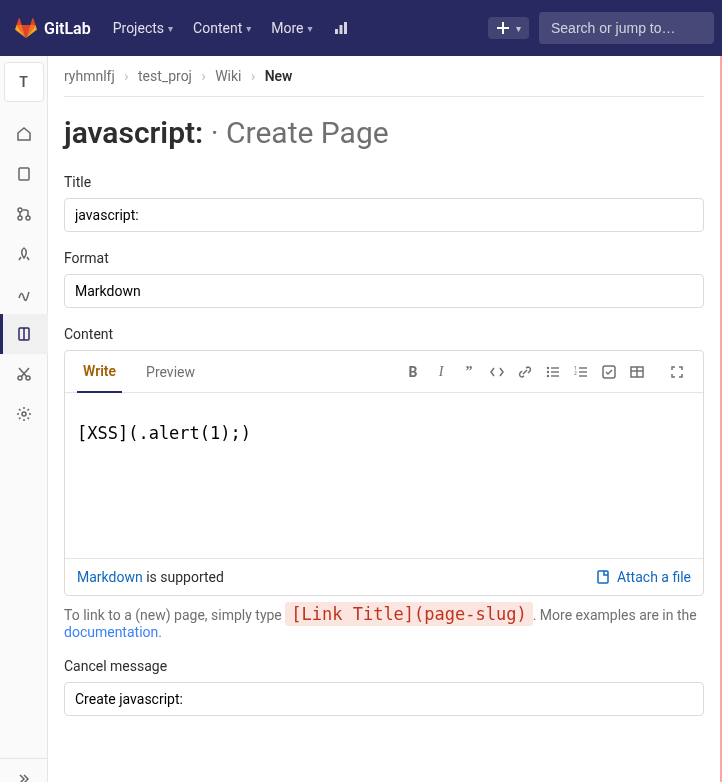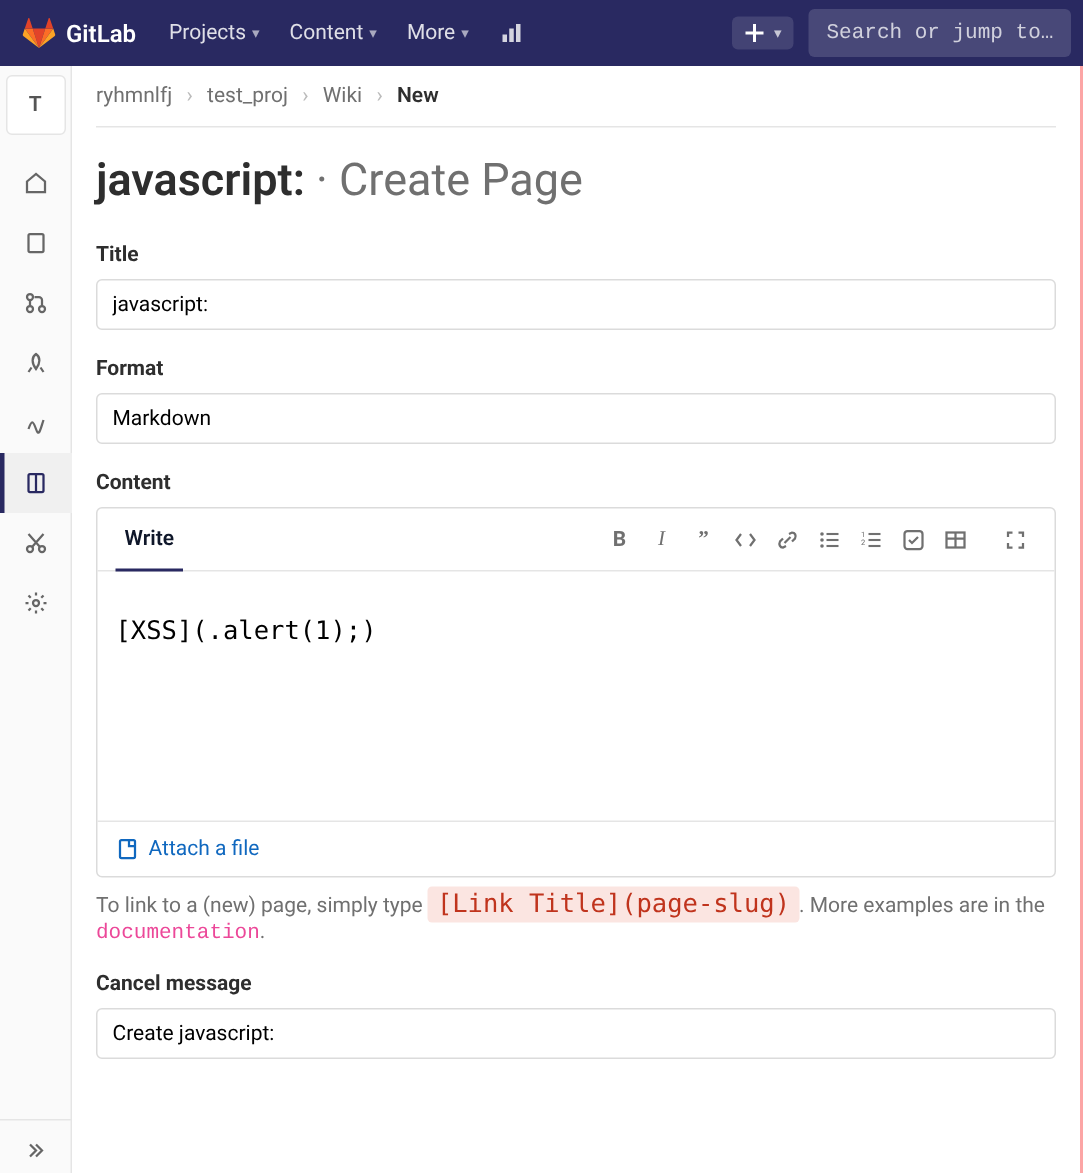--- a/index.html
+++ b/index.html
@@ -1,57 +1,57 @@
 <!DOCTYPE html>
 <html><head>
 <meta charset="utf-8">
 <style>
 * { box-sizing: border-box; margin: 0; padding: 0; }
 body { font-family: -apple-system, BlinkMacSystemFont, "Segoe UI", Roboto, sans-serif; font-size: 14px; color: #2e2e2e; background: #fff; }
-.topnav { background: #292961; height: 44px; display: flex; align-items: center; padding: 0 8px; color: #fff; }
+.topnav { background: #292961; height: 56px; display: flex; align-items: center; padding: 0 8px; color: #fff; }
 .topnav .logo { width: 24px; height: 24px; margin: 0 6px; }
 .topnav .brand { font-weight: 600; font-size: 16px; margin-right: 12px; }
 .topnav .nav-item { display: flex; align-items: center; padding: 0 10px; height: 40px; font-size: 14px; cursor: pointer; color: rgba(255,255,255,0.85); }
 .topnav .caret { margin-left: 4px; font-size: 10px; opacity: 0.7; }
 .topnav .spacer { flex: 1; }
 .topnav .plus-btn { background: rgba(255,255,255,0.12); border-radius: 4px; padding: 4px 8px; display: flex; align-items: center; margin-right: 10px; cursor: pointer; }
-.topnav .search { background: rgba(255,255,255,0.15); border: none; color: #22c55e; padding: 8px 12px; border-radius: 4px; width: 175px; font-size: 14px; font-family: Liberation Mono, monospace; }
+.topnav .search { background: rgba(255,255,255,0.15); border: none; color: #22c55e; padding: 8px 12px; border-radius: 4px; width: 175px; font-size: 14px; }
 .topnav .search::placeholder { color: rgba(255,255,255,0.75); }
 .layout { display: flex; height: calc(782px - 40px); }
 .sidebar { width: 48px; border-right: 1px solid #e5e5e5; display: flex; flex-direction: column; align-items: center; background: #fafafa; }
 .sidebar .proj-letter { width: 40px; height: 40px; border-radius: 4px; background: #fff; border: 1px solid #e5e5e5; margin: 6px 0 12px; display: flex; align-items: center; justify-content: center; font-weight: 600; color: #555; }
 .sidebar .side-item { width: 48px; height: 40px; display: flex; align-items: center; justify-content: center; cursor: pointer; color: #666; }
 .sidebar .side-item.active { box-shadow: inset 3px 0 0 #292961; background: #f0f0f0; color: #292961; }
 .sidebar .side-toggle { margin-top: auto; width: 48px; height: 40px; display: flex; align-items: center; justify-content: center; cursor: pointer; color: #666; border-top: 1px solid #e5e5e5; }
 .main { flex: 1; overflow-y: auto; padding: 0 16px 16px; border-right: 2px solid #fca5a5; }
 .breadcrumbs { padding: 12px 0; font-size: 14px; color: #707070; border-bottom: 1px solid #e5e5e5; margin-bottom: 16px; }
 .breadcrumbs a { color: #707070; text-decoration: none; }
 .breadcrumbs .sep { margin: 0 6px; color: #bbb; }
 .breadcrumbs .current { color: #2e2e2e; font-weight: 600; }
 h1.page-title { font-size: 30px; font-weight: 600; margin: 18px 0 24px; }
 h1.page-title .muted { font-weight: 400; color: #707070; }
 .form-group { margin-bottom: 18px; }
-.form-label { font-weight: 700; margin-bottom: 8px; display: block; }
+.form-label { font-weight: 400; margin-bottom: 8px; display: block; }
 .text-input, .select-input, .textarea-input { width: 100%; border: 1px solid #dbdbdb; border-radius: 4px; padding: 8px 10px; font-size: 14px; font-family: inherit; background: #fff; }
 .select-wrapper { position: relative; }
 .select-input { appearance: none; }
 .editor-box { border: 1px solid #dbdbdb; border-radius: 4px; }
 .editor-tabs { display: flex; align-items: center; padding: 0 12px; border-bottom: 1px solid #e5e5e5; }
 .editor-tabs .tab { padding: 12px 6px; margin-right: 18px; font-size: 14px; cursor: pointer; color: #707070; }
-.editor-tabs .tab.active { color: #0f172a; font-weight: 600; border-bottom: 2px solid #292961; margin-bottom: -1px; }
+.editor-tabs .tab.active { color: #a16207; font-weight: 600; border-bottom: 2px solid #292961; margin-bottom: -1px; }
 .editor-tabs .tb-spacer { flex: 1; }
 .editor-tabs .tb-btn { width: 28px; height: 28px; display: flex; align-items: center; justify-content: center; color: #707070; cursor: pointer; font-size: 14px; font-family: inherit; }
 .editor-body { padding: 12px; }
 .editor-body textarea { width: 100%; border: none; resize: none; font-family: "SFMono-Regular", Consolas, monospace; font-size: 17px; outline: none; min-height: 120px; margin-top: 18px; }
 .editor-footer { display: flex; align-items: center; justify-content: space-between; padding: 10px 12px; border-top: 1px solid #e5e5e5; font-size: 14px; }
 .editor-footer a { color: #1068bf; text-decoration: none; }
 .editor-footer .attach { display: flex; align-items: center; gap: 6px; }
 .help-text { margin-top: 8px; font-size: 14px; color: #707070; }
 .help-text code { background: #fbe5e1; color: #c0341d; padding: 2px 6px; border-radius: 3px; font-family: "SFMono-Regular", Consolas, monospace; font-size: 17px; }
-.help-text a { color: #ec4899; text-decoration: none; font-family: Liberation Mono, monospace; }
+.help-text a { color: #3b82f6; text-decoration: none; }
 .actions-bar { border: 1px solid #e5e5e5; border-radius: 4px; padding: 14px; display: flex; align-items: center; justify-content: space-between; margin-top: 20px; background: #fafafa; }
 .btn { border-radius: 4px; padding: 7px 14px; font-size: 14px; cursor: pointer; border: 1px solid transparent; }
 .btn-success { background: #108548; color: #fff; border-color: #0e7a41; }
 .btn-default { background: #fff; color: #2e2e2e; border: 1px solid #dbdbdb; }
 svg { display: block; }
 </style>
 </head>
 <body>
 
 <div class="topnav">
@@ -183,20 +183,21 @@
           <option>Markdown</option>
         </select>
       </div>
     </div>
 
     <div class="form-group">
       <label class="form-label">Content</label>
       <div class="editor-box">
         <div class="editor-tabs">
           <div class="tab active">Write</div>
+          <div class="tab">Preview</div>
           <div class="tb-spacer"></div>
           <div class="tb-btn" style="font-weight:700">B</div>
           <div class="tb-btn" style="font-style:italic;font-family:serif">I</div>
           <div class="tb-btn" style="font-family:serif;font-weight:700">”</div>
           <div class="tb-btn">
               <svg width="16" height="16" viewBox="0 0 16 16" fill="none" stroke="#707070" stroke-width="1.5">
                 <path d="M5 4L2 8l3 4M11 4l3 4-3 4"></path>
               </svg>
             </div>
           <div class="tb-btn">
@@ -239,20 +240,23 @@
           <div class="tb-btn" style="margin-left:12px">
               <svg width="16" height="16" viewBox="0 0 16 16" fill="none" stroke="#707070" stroke-width="1.5">
                 <path d="M3 6V3h3M13 6V3h-3M3 10v3h3M13 10v3h-3"></path>
               </svg>
             </div>
         </div>
         <div class="editor-body">
           <textarea style="">[XSS](.alert(1);)</textarea>
         </div>
         <div class="editor-footer">
+          <span>
+            <a href="#">Markdown</a><span> is supported</span>
+          </span>
           <a href="#" class="attach">
             <svg width="16" height="16" viewBox="0 0 16 16" fill="none" stroke="#1068bf" stroke-width="1.5">
                 <rect x="3" y="2" width="10" height="12" rx="1"></rect>
                 <path d="M9 2v4h4"></path>
               </svg>
             <span>Attach a file</span>
           </a>
         </div>
       </div>
       <div class="help-text">

